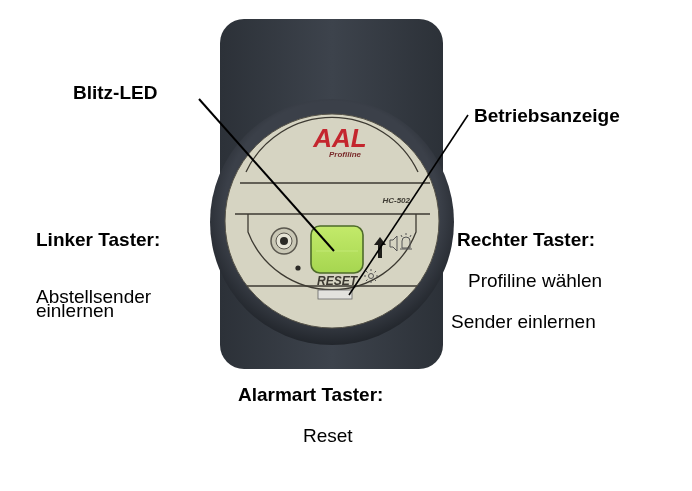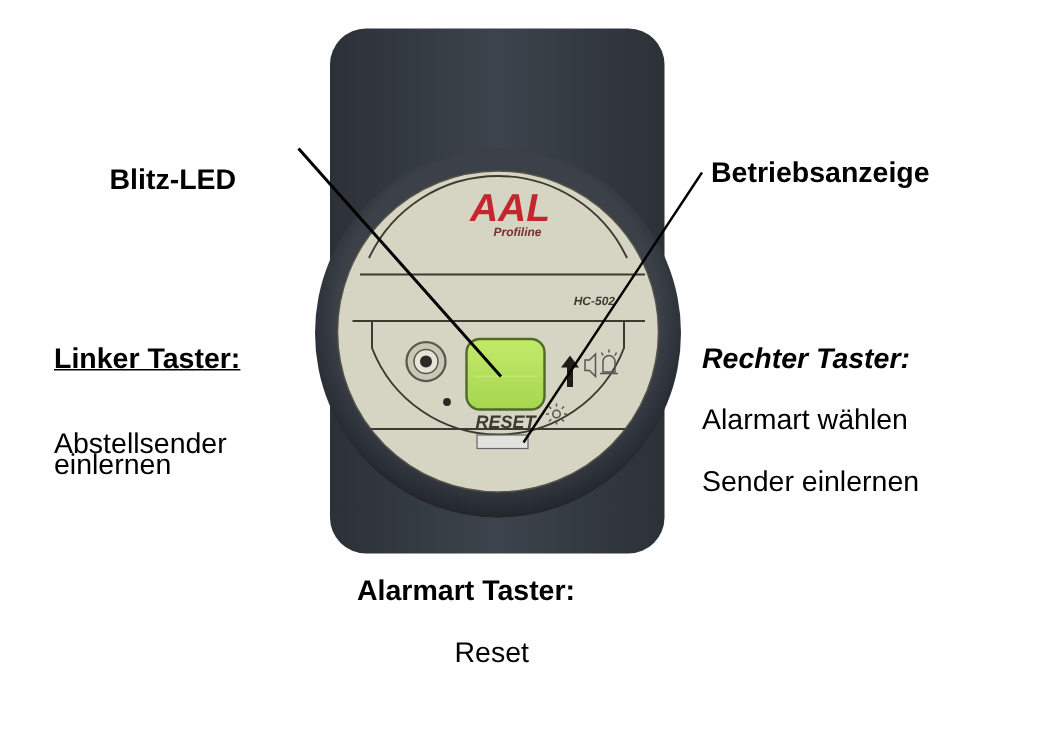--- a/index.html
+++ b/index.html
@@ -89,25 +89,25 @@
     <line x1="366" y1="271" x2="367.5" y2="272.5"></line>
     <line x1="376" y1="271" x2="374.5" y2="272.5"></line>
     <line x1="366" y1="281" x2="367.5" y2="279.5"></line>
     <line x1="376" y1="281" x2="374.5" y2="279.5"></line>
   </g>
 
   <line x1="199" y1="99" x2="334" y2="251" stroke="#000" stroke-width="2"></line>
   <line x1="468" y1="115" x2="349" y2="295" stroke="#000" stroke-width="1.6"></line>
 </svg>
 
-<div class="label bold" style="left:73px; top:82px;margin-top:28px;">Blitz-LED</div>
+<div class="label bold" style="left:73px; top:82px;">Blitz-LED</div>
 <div class="label bold" style="left:474px; top:105px;">Betriebsanzeige</div>
 
-<div class="label bold" style="left:36px; top:229px;text-decoration:underline;">Linker Taster:</div>
+<div class="label bold" style="left:36px; top:229px;">Linker Taster:</div>
 <div class="label" style="left:36px; top:286px;">Abstellsender</div>
 <div class="label" style="left:36px; top:300px;text-align:center;">einlernen</div>
 
-<div class="label bold" style="left:468px; top:229px;font-style:italic;">Rechter Taster:</div>
-<div class="label" style="left:468px; top:270px;">Alarmart wählen</div>
-<div class="label" style="left:468px; top:311px;">Sender einlernen</div>
+<div class="label bold" style="left:457px; top:229px;">Rechter Taster:</div>
+<div class="label" style="left:468px; top:270px;">Profiline wählen</div>
+<div class="label" style="left:451px; top:311px;">Sender einlernen</div>
 
 <div class="label bold" style="left:238px; top:384px;">Alarmart Taster:</div>
 <div class="label" style="left:303px; top:425px;">Reset</div>
 
 </body></html>

